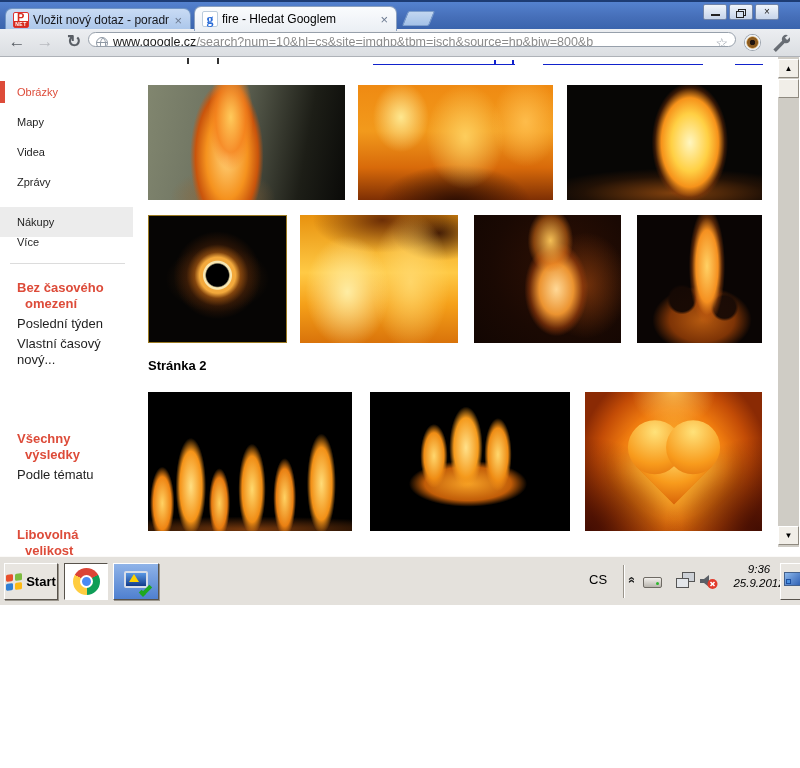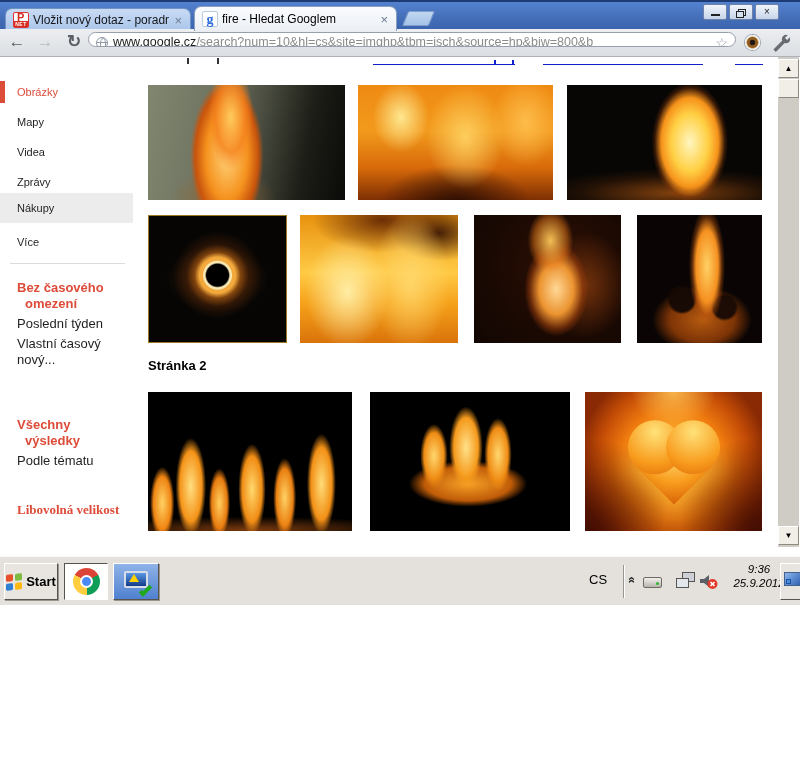--- a/index.html
+++ b/index.html
@@ -250,34 +250,34 @@
       <div class="umark" style="left:494px;top:3px;height:5px;"></div>
       <div class="umark" style="left:512px;top:3px;height:5px;"></div>
       <div class="ulink" style="left:543px;top:7px;width:160px;"></div>
       <div class="ulink" style="left:735px;top:7px;width:28px;"></div>
 
       <div>
         <div class="nav-item red" style="top:20px;">Obrázky</div>
         <div class="nav-item" style="top:50px;">Mapy</div>
         <div class="nav-item" style="top:80px;">Videa</div>
         <div class="nav-item" style="top:110px;">Zprávy</div>
-        <div class="nav-item sel" style="top:136px;">Nákupy</div>
+        <div class="nav-item sel" style="top:150px;">Nákupy</div>
         <div class="nav-item" style="top:170px;">Více</div>
         <div class="side-divider"></div>
 
         <div class="side-sec" style="top:223px;">
           <div class="sec-header">Bez časového omezení</div>
           <div class="sec-item">Poslední týden</div>
           <div class="sec-item">Vlastní časový nový...</div>
         </div>
-        <div class="side-sec" style="top:360px;">
+        <div class="side-sec" style="top:374px;">
           <div class="sec-header">Všechny výsledky</div>
           <div class="sec-item">Podle tématu</div>
         </div>
-        <div class="side-sec" style="top:445px;font-family:Liberation Serif, serif;">
+        <div class="side-sec" style="top:470px;">
           <div class="sec-header">Libovolná velikost</div>
         </div>
       </div>
 
       <div class="imres im1" style="left:148px;top:28px;width:197px;height:115px;" title="burning debris in grey interior"></div>
       <div class="imres im2" style="left:358px;top:28px;width:195px;height:115px;" title="close-up orange flames"></div>
       <div class="imres im3" style="left:567px;top:28px;width:195px;height:115px;" title="bonfire at night"></div>
 
       <div class="imres im4" style="left:148px;top:158px;width:139px;height:128px;" title="fiery eye on black"></div>
       <div class="imres im5" style="left:300px;top:158px;width:158px;height:128px;" title="golden abstract flames"></div>

